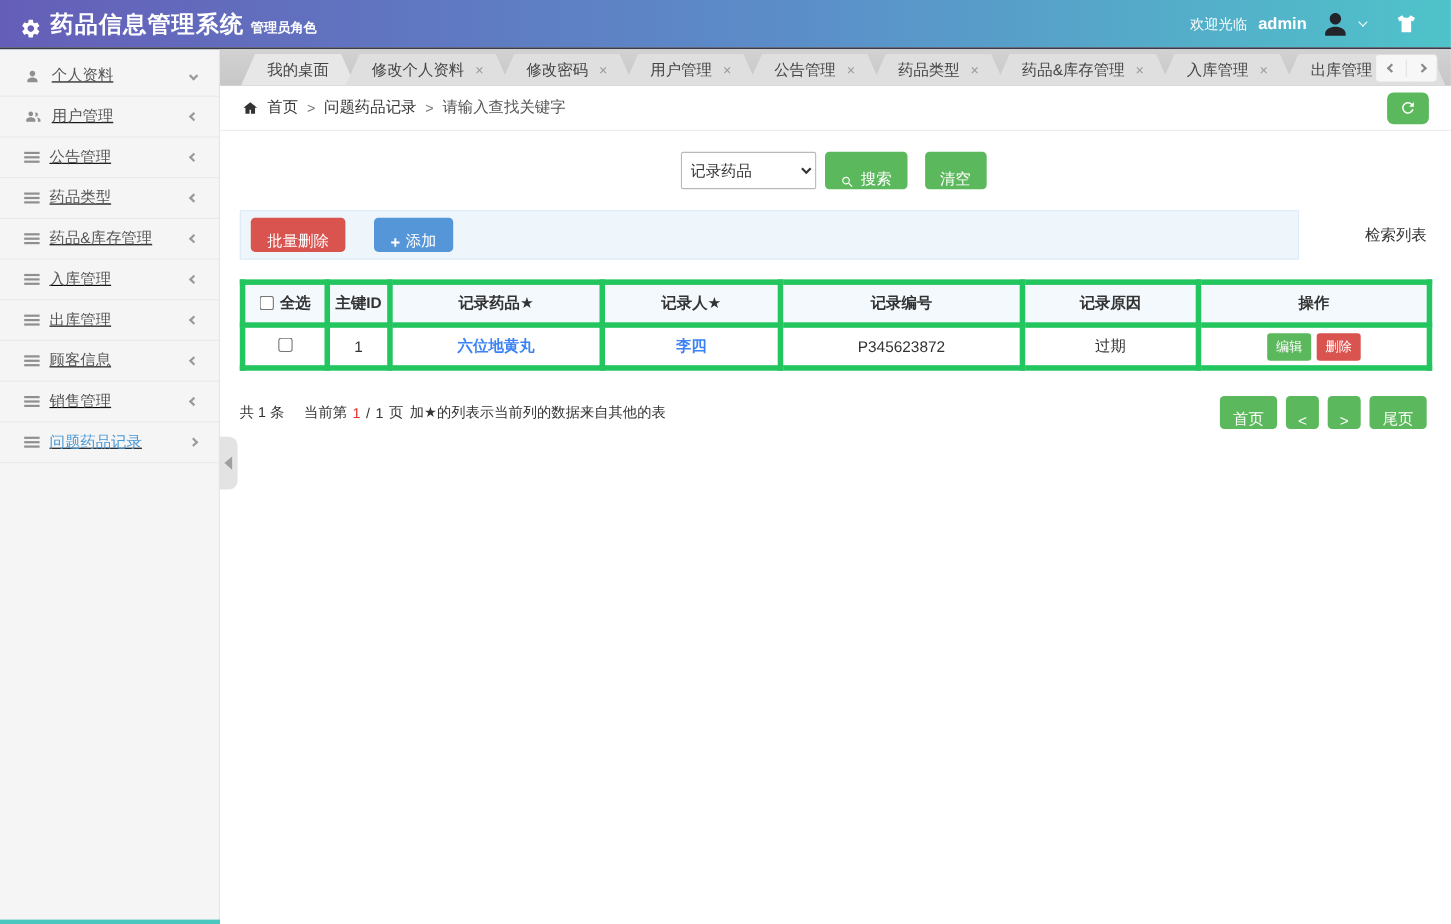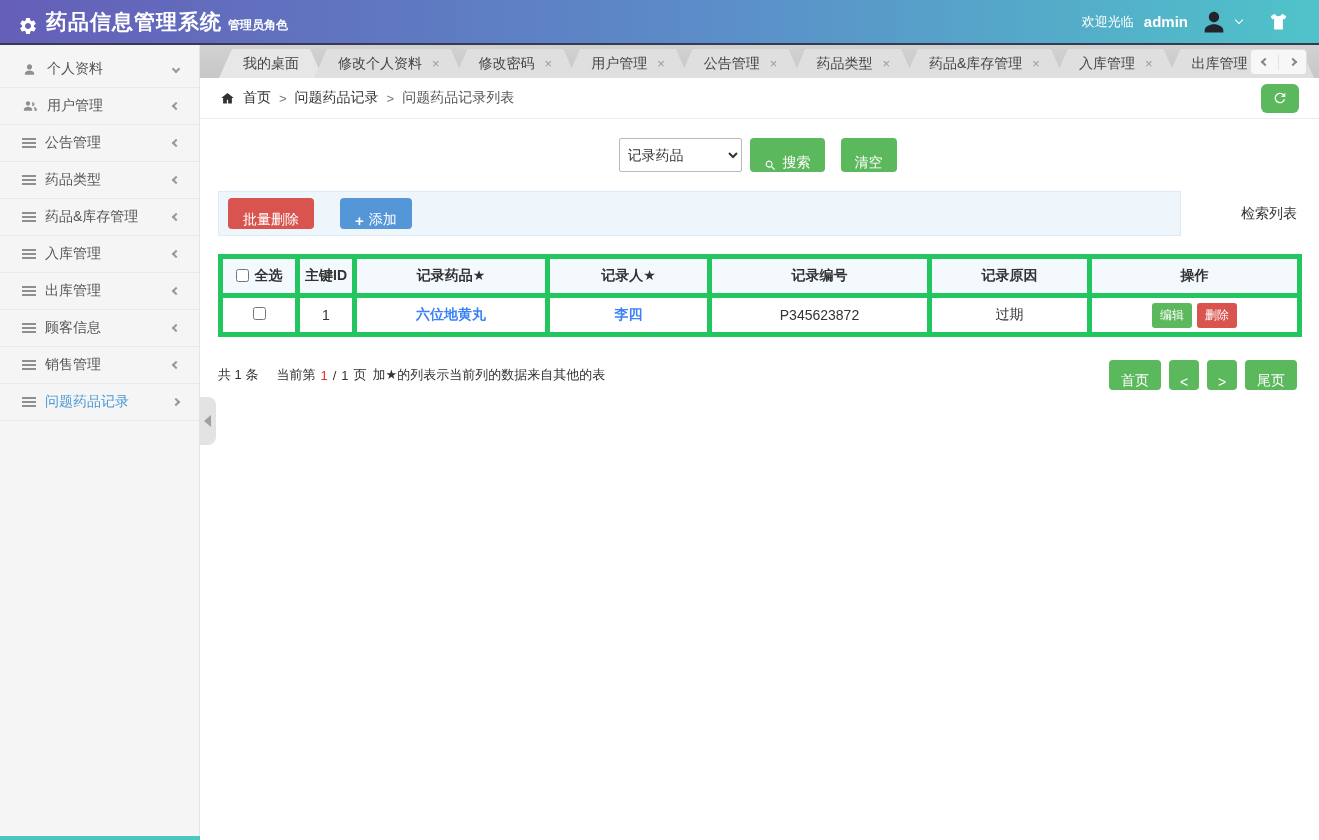--- a/index.html
+++ b/index.html
@@ -25,21 +25,21 @@
   .chev.left { transform:rotate(135deg); }
   .chev.right { transform:rotate(-45deg); }
   .chev.white { border-color:#fff; width:6px; height:6px; border-width:1.5px; margin-top:-3px; }
   .tshirt { margin-left:26px; margin-right:12px; display:flex; cursor:pointer; }
   .avatar { display:flex; margin-right:8px; cursor:pointer; }
 
   
   .body-row { flex:1; display:flex; position:relative; min-height:0; }
 
   
-  .sidebar { width:200px; flex:0 0 200px; background:#f5f5f5; border-right:1px solid #e5e5e5; padding-top:6px; position:relative; }
+  .sidebar { width:200px; flex:0 0 200px; background:#f5f5f5; border-right:1px solid #e5e5e5; padding-top:6px; position:relative;text-decoration:underline; }
   .side-item { height:37px; display:flex; align-items:center; padding:0 20px 0 22px; border-bottom:1px solid #e9e9e9; font-size:14px; color:#555; cursor:pointer; }
   .side-item .lbl { margin-left:9px; }
   .side-item.active .lbl { color:#4898d5; }
   .side-item .side-chev { margin-left:auto; }
   .ico-menu { width:14px; height:2px; background:#8f8f8f; box-shadow:0 4px 0 #8f8f8f,0 8px 0 #8f8f8f; margin-top:-8px; flex:0 0 14px; }
   .side-svg { flex:0 0 16px; display:flex; }
   .side-handle { position:absolute; left:199px; top:352px; width:17px; height:48px; background:#e3e3e3; border-radius:0 8px 8px 0; z-index:6; display:flex; align-items:center; justify-content:center; cursor:pointer; }
   .side-handle .tri { width:0; height:0; border-top:6px solid transparent; border-bottom:6px solid transparent; border-right:7px solid #a0a0a0; }
   .side-bottom-strip { position:absolute; bottom:0; left:0; width:200px; height:4px; background:#4ac8c0; }
 
@@ -258,21 +258,21 @@
       <div class="crumbbar">
         <span style="display:flex;">
           <svg viewBox="0 0 24 24" width="15" height="15">
               <path fill="#333" d="M12 3 2 11h3v9h6v-6h2v6h6v-9h3L12 3z"></path>
             </svg>
         </span>
         <span class="crumb">首页</span>
         <span class="crumb-sep">&gt;</span>
         <span class="crumb">问题药品记录</span>
         <span class="crumb-sep">&gt;</span>
-        <span class="crumb last">问题药品记录列表</span>
+        <span class="crumb last">请输入查找关键字</span>
         <button class="refresh-btn">
           <span style="display:flex;">
             <svg viewBox="0 0 24 24" width="16" height="16">
                 <path fill="#fff" d="M17.65 6.35A8 8 0 1 0 19.73 14h-2.08a6 6 0 1 1-1.42-6.23L13.5 10.5H20V4l-2.35 2.35z"></path>
               </svg>
           </span>
         </button>
       </div>
 
       <div class="content">

